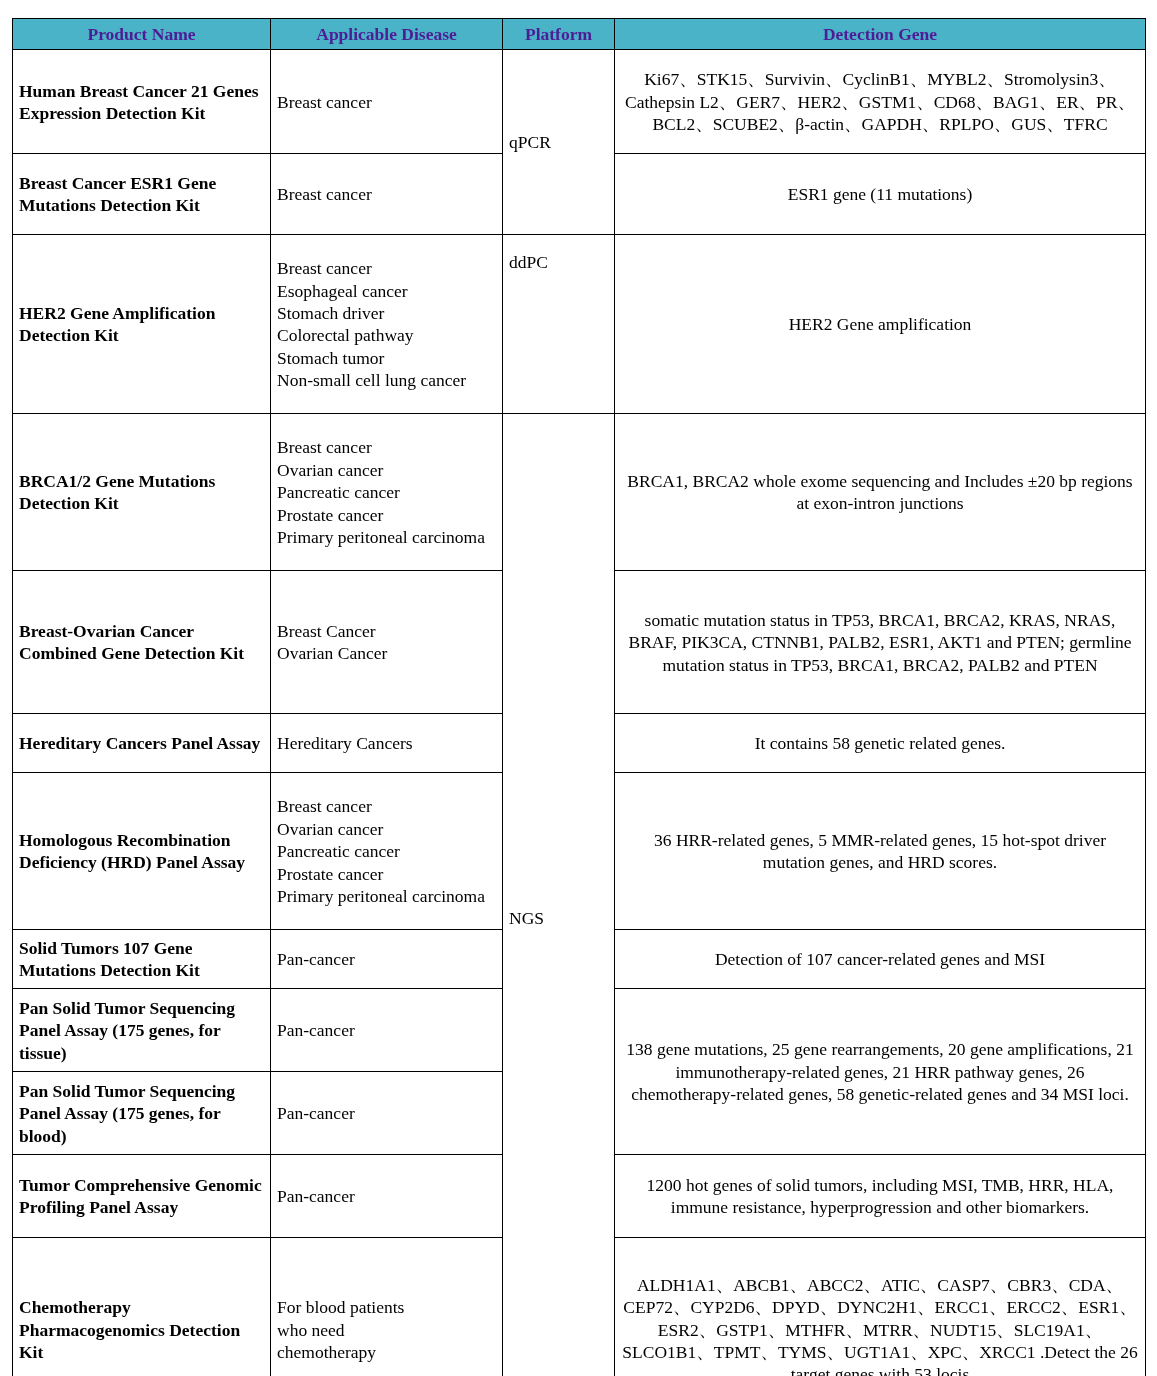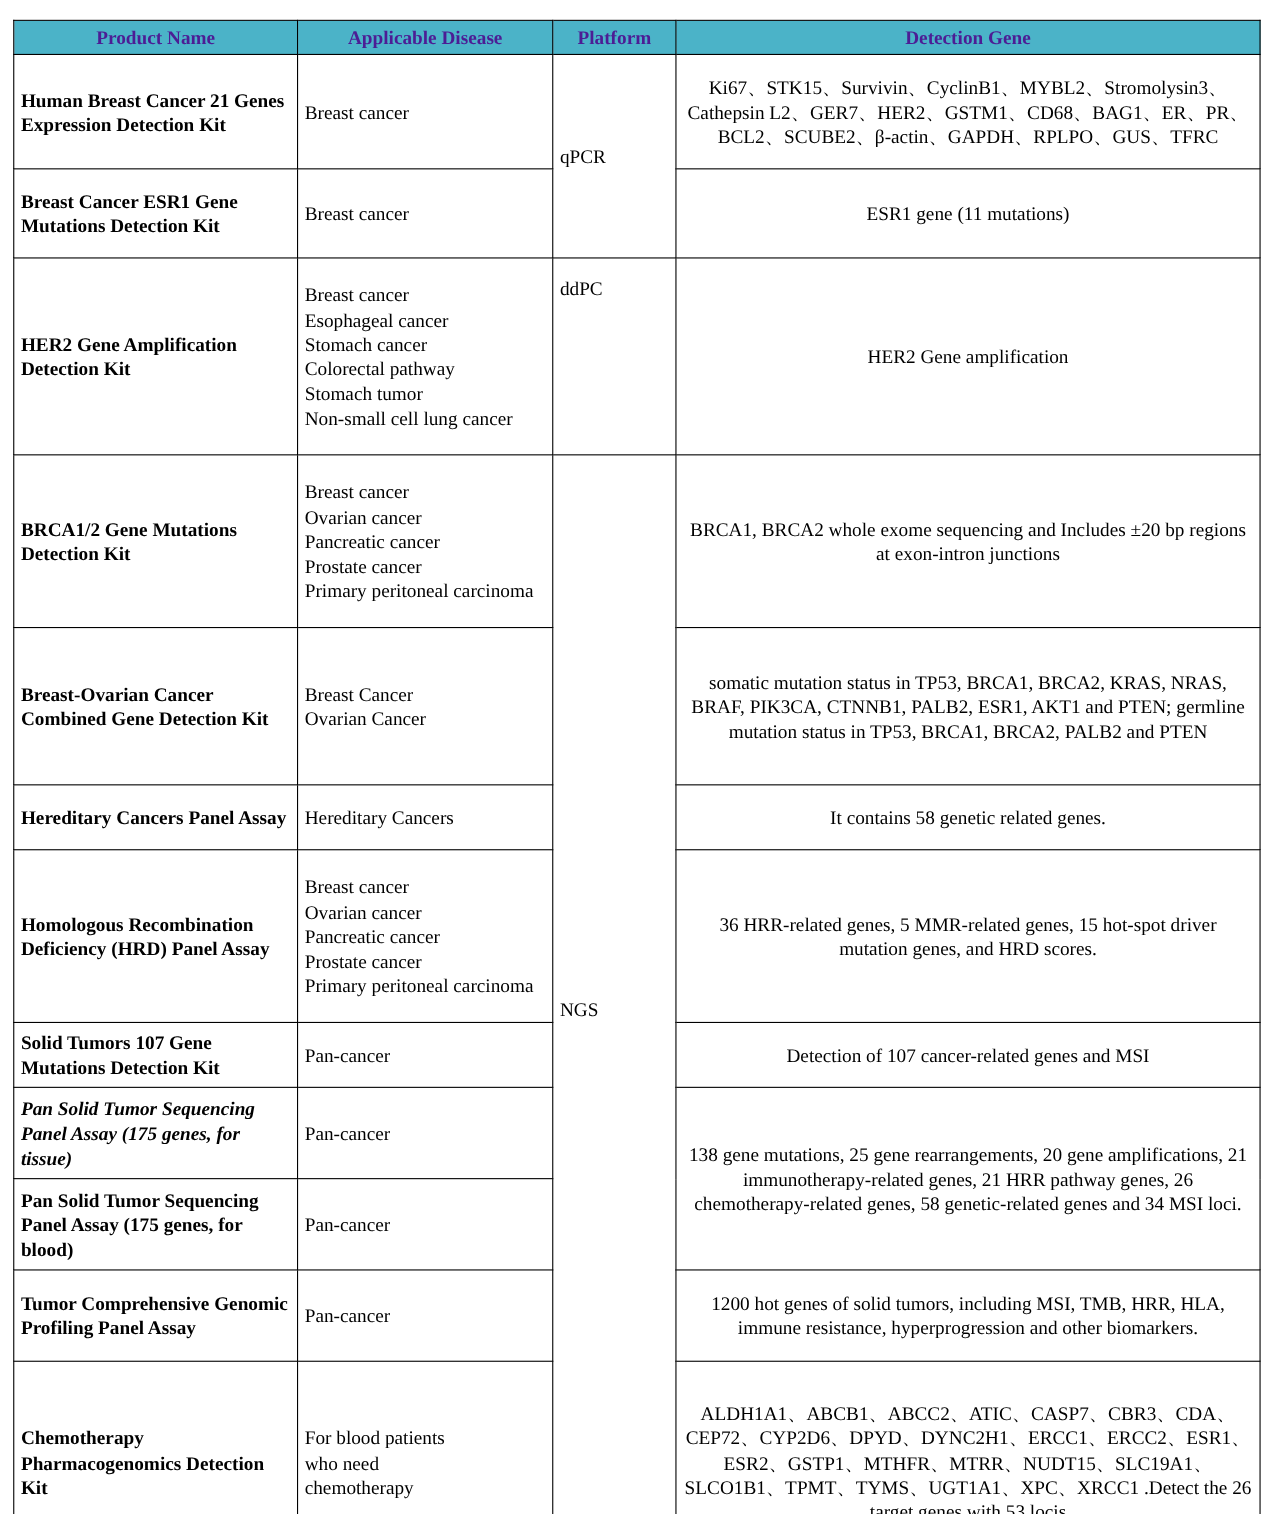--- a/index.html
+++ b/index.html
@@ -98,21 +98,21 @@
         <td class="name-cell" style="height:72px;">Breast Cancer ESR1 Gene Mutations Detection Kit</td>
         <td class="disease-cell">Breast cancer</td>
         <td class="gene-cell">ESR1 gene (11 mutations)</td>
       </tr>
 
       <tr>
         <td class="name-cell" style="height:170px;">HER2 Gene Amplification Detection Kit</td>
         <td class="disease-cell multi-line">
           <span>Breast cancer</span>
           <span>Esophageal cancer</span>
-          <span>Stomach cancer</span>
+          <span>Stomach driver</span>
           <span>Colorectal pathway</span>
           <span>Stomach tumor</span>
           <span>Non-small cell lung cancer</span>
         </td>
         <td class="platform-cell" style="vertical-align:top; padding-top:16px;">ddPC</td>
         <td class="gene-cell">HER2 Gene amplification</td>
       </tr>
 
       <tr>
         <td class="name-cell" style="height:148px;">BRCA1/2 Gene Mutations Detection Kit</td>
@@ -156,21 +156,21 @@
         <td class="gene-cell">36 HRR-related genes, 5 MMR-related genes, 15 hot-spot driver mutation genes, and HRD scores.</td>
       </tr>
 
       <tr>
         <td class="name-cell" style="height:50px;">Solid Tumors 107 Gene Mutations Detection Kit</td>
         <td class="disease-cell">Pan-cancer</td>
         <td class="gene-cell">Detection of 107 cancer-related genes and MSI</td>
       </tr>
 
       <tr>
-        <td class="name-cell" style="height:74px;font-style:italic;">Pan Solid Tumor Sequencing Panel Assay (175 genes, for tissue)</td>
+        <td class="name-cell" style="height:74px;">Pan Solid Tumor Sequencing Panel Assay (175 genes, for tissue)</td>
         <td class="disease-cell">Pan-cancer</td>
         <td class="gene-cell" rowspan="2">138 gene mutations, 25 gene rearrangements, 20 gene amplifications, 21 immunotherapy-related genes, 21 HRR pathway genes, 26 chemotherapy-related genes, 58 genetic-related genes and 34 MSI loci.</td>
       </tr>
 
       <tr>
         <td class="name-cell" style="height:74px;">Pan Solid Tumor Sequencing Panel Assay (175 genes, for blood)</td>
         <td class="disease-cell">Pan-cancer</td>
       </tr>
 
       <tr>

